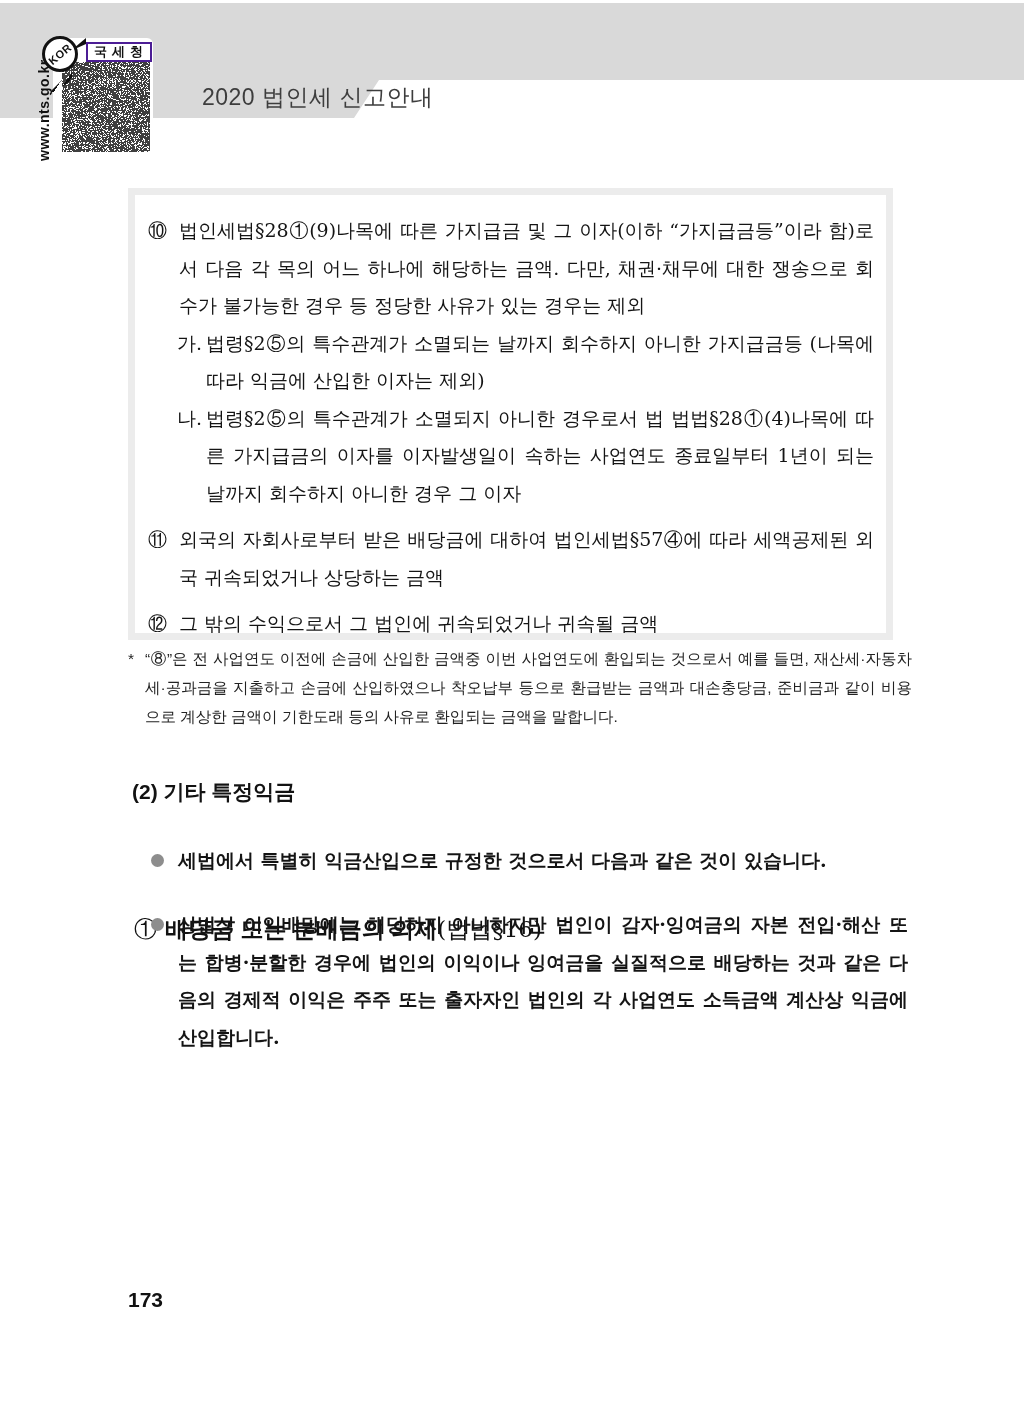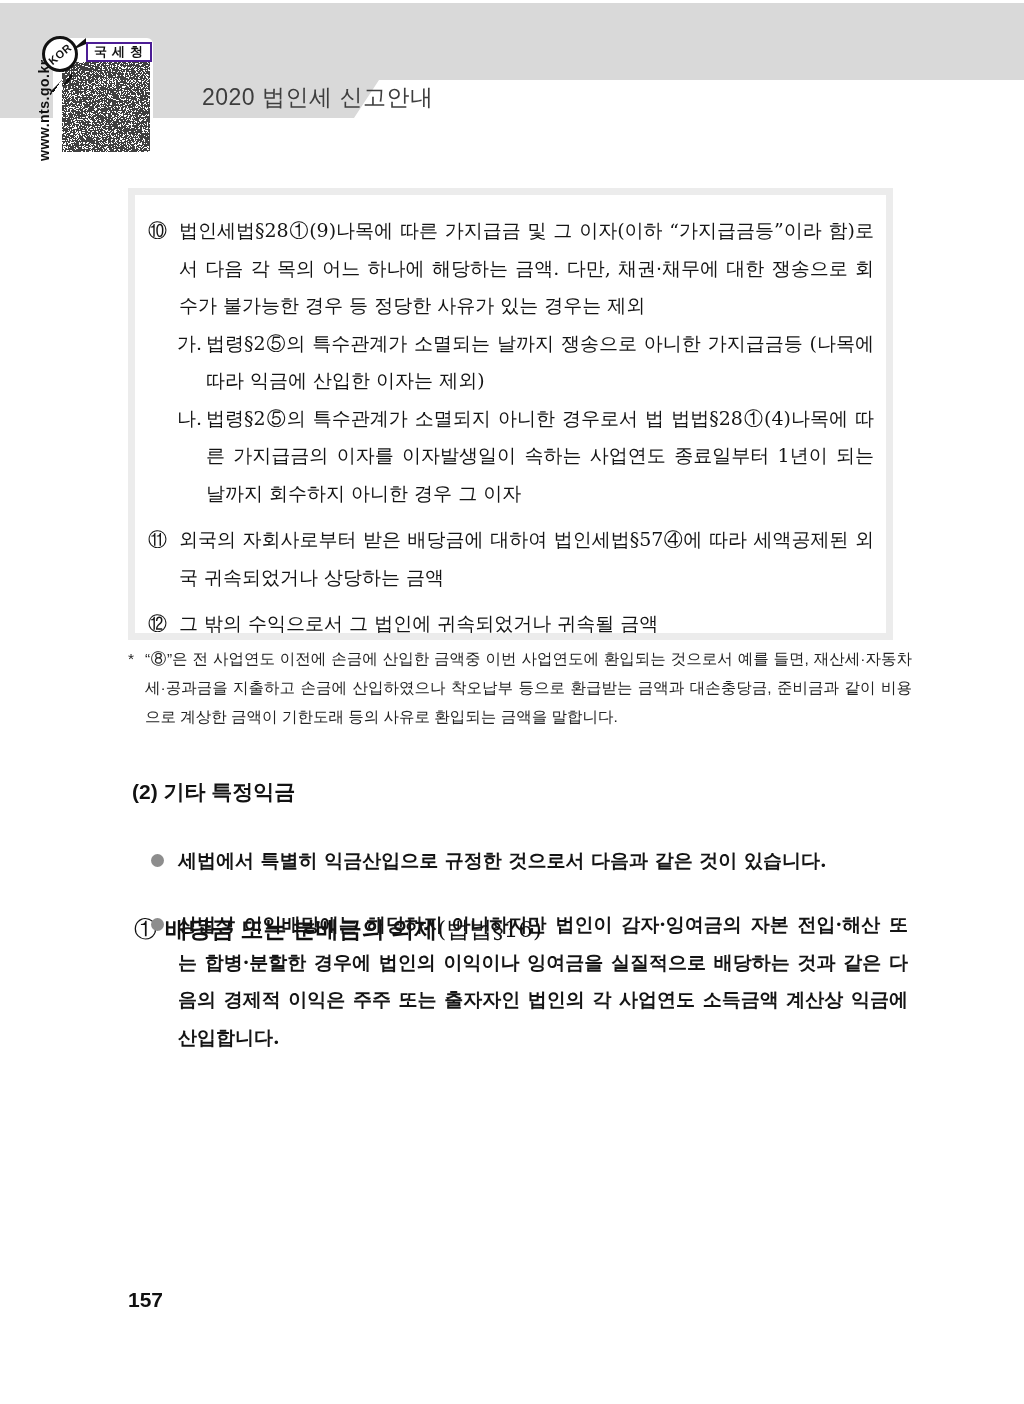--- a/index.html
+++ b/index.html
@@ -150,21 +150,21 @@
     <div class="kor-arrow"></div>
   </div>
 
   <div class="law-box serif">
     <div class="bi">
       <span class="mk">⑩</span>
       <span class="tx">법인세법§28①(9)나목에 따른 가지급금 및 그 이자(이하 “가지급금등”이라 함)로서 다음 각 목의 어느 하나에 해당하는 금액. 다만, 채권·채무에 대한 쟁송으로 회수가 불가능한 경우 등 정당한 사유가 있는 경우는 제외</span>
     </div>
     <div class="bi bi-sub">
       <span class="mk">가.</span>
-      <span class="tx">법령§2⑤의 특수관계가 소멸되는 날까지 쟁송으로 아니한 가지급금등 (나목에 따라 익금에 산입한 이자는 제외)</span>
+      <span class="tx">법령§2⑤의 특수관계가 소멸되는 날까지 회수하지 아니한 가지급금등 (나목에 따라 익금에 산입한 이자는 제외)</span>
     </div>
     <div class="bi bi-sub">
       <span class="mk">나.</span>
       <span class="tx">법령§2⑤의 특수관계가 소멸되지 아니한 경우로서 법 법법§28①(4)나목에 따른 가지급금의 이자를 이자발생일이 속하는 사업연도 종료일부터 1년이 되는 날까지 회수하지 아니한 경우 그 이자</span>
     </div>
     <div class="bi gap-top">
       <span class="mk">⑪</span>
       <span class="tx">외국의 자회사로부터 받은 배당금에 대하여 법인세법§57④에 따라 세액공제된 외국 귀속되었거나 상당하는 금액</span>
     </div>
     <div class="bi gap-top">
@@ -187,15 +187,15 @@
 
   <div class="sub-heading">
     <span class="sh-mk">①</span><span class="sh-tt">배당금 또는 분배금의 의제</span><span class="sh-rf">(법법§16)</span>
   </div>
 
   <div class="bullet-row bullet-2">
     <span class="bullet-dot"></span>
     <span class="bullet-tx serif">상법상 이익배당에는 해당하지 아니하지만 법인이 감자·잉여금의 자본 전입·해산 또는 합병·분할한 경우에 법인의 이익이나 잉여금을 실질적으로 배당하는 것과 같은 다음의 경제적 이익은 주주 또는 출자자인 법인의 각 사업연도 소득금액 계산상 익금에 산입합니다.</span>
   </div>
 
-  <div class="page-num">157</div>
+  <div class="page-num">173</div>
 
 </div>
 
 </body></html>

